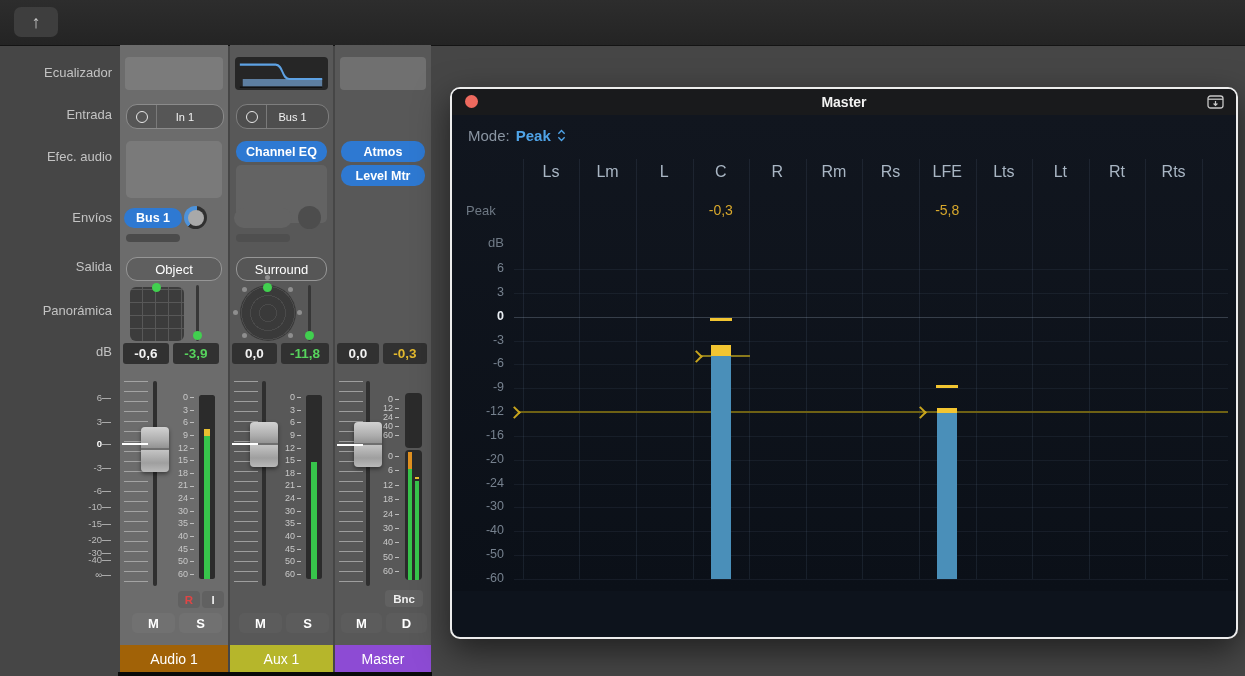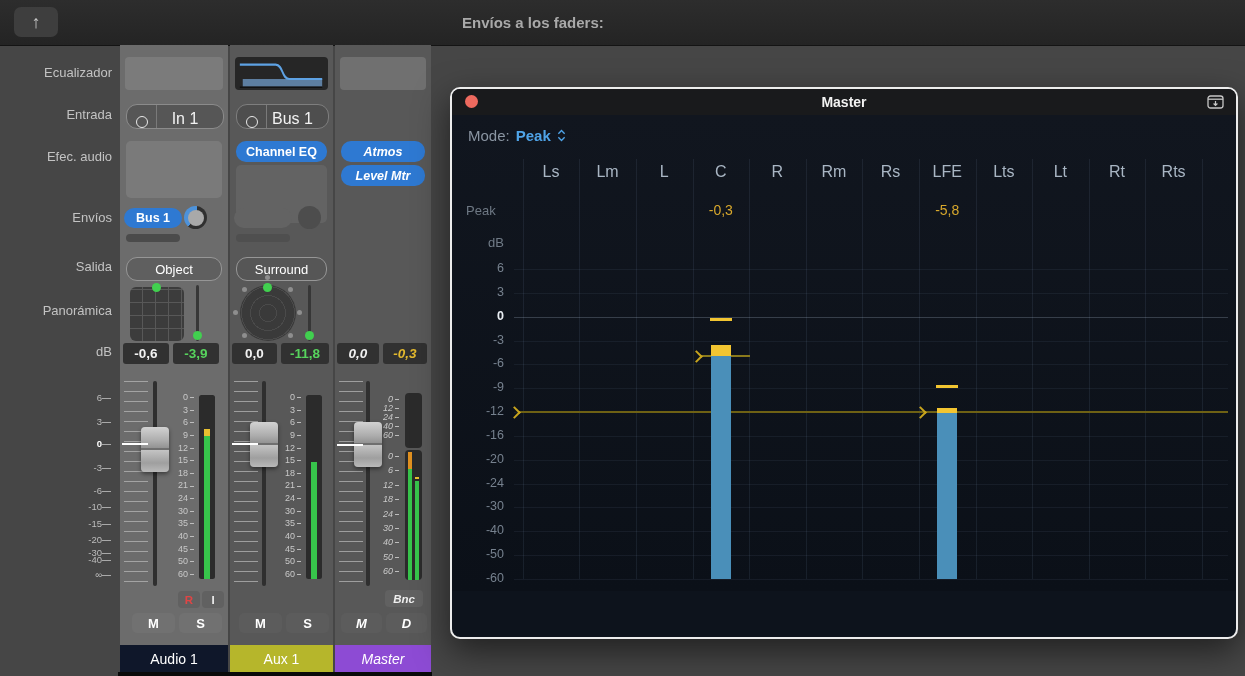--- a/index.html
+++ b/index.html
@@ -37,21 +37,21 @@
   #left-ruler span i{position:absolute;left:100%;top:55%;width:9px;height:1px;background:#a9a9a9;font-style:normal;}
   #left-ruler span.zero{color:#fff;font-weight:700;}
   
   .strip{position:absolute;top:45px;height:628px;}
   .strip.sel-strip{background:#6c6c6c;}
   .strip.dim-strip{background:#585858;}
   .eqthumb{position:absolute;left:5px;right:5px;top:12px;height:33px;border-radius:4px;}
   .thumb-light{background:#7b7b7b;}
   .thumb-dark{background:#262626;}
   .inputbtn{position:absolute;left:6px;right:4px;top:59px;height:23px;border-radius:11px;
-    background:#565656;border:1px solid #8b8b8b;display:flex;align-items:flex-end;color:#f2f2f2;font-size:16px;}
+    background:#565656;border:1px solid #8b8b8b;display:flex;align-items:center;color:#f2f2f2;font-size:11px;}
   .inputbtn .circ{width:10px;height:10px;border:1.4px solid #e8e8e8;border-radius:50%;margin:0 8px 0 9px;}
   .inputbtn .divline{width:1px;height:100%;background:#7a7a7a;margin-right:0;}
   .inputbtn .ilabel{flex:1;text-align:center;padding-right:10px;}
   .fxslot{position:absolute;left:6px;right:6px;border-radius:5px;}
   .bluebtn{background:#2e79d2;color:#fff;font-size:12.5px;font-weight:700;display:flex;
     align-items:center;justify-content:center;height:21px;border-radius:10px;}
   .emptyslot-light{background:#7a7a7a;}
   .emptyslot-dim{background:#636363;}
   .sendpill{position:absolute;left:4px;top:163px;width:58px;height:20px;}
   .sendbar{position:absolute;left:6px;top:189px;width:54px;height:8px;border-radius:4px;background:#4b4b4b;}
@@ -115,21 +115,20 @@
 </style>
 </head>
 <body>
 
 <div id="stage">
 
   <div id="toolbar">
     <div id="up-btn" class="tbtn">
       <span>↑</span>
     </div>
-    <div id="sends-label">Envíos a los faders:</div>
   </div>
 
   <div class="rowlab" style="top:65px">Ecualizador</div>
   <div class="rowlab" style="top:107px">Entrada</div>
   <div class="rowlab" style="top:149px">Efec. audio</div>
   <div class="rowlab" style="top:210px">Envíos</div>
   <div class="rowlab" style="top:259px">Salida</div>
   <div class="rowlab" style="top:303px">Panorámica</div>
   <div class="rowlab" style="top:344px">dB</div>
   <div id="left-ruler">
@@ -188,21 +187,21 @@
         <span>60</span>
       </div>
     <div class="smeter" id="meter-audio1" style="left:79px;top:350px;width:16px;height:184px">
         <div style="position: absolute; left: 5px; width: 6px; top: 34.2px; height: 6.6px; background: rgb(232, 192, 48);"></div>
         <div style="position: absolute; left: 5px; width: 6px; top: 40.7px; height: 143.3px; background: rgb(55, 196, 75);"></div>
       </div>
     <div class="tinybtn" style="left:58px;width:22px;color:#e04545">R</div>
     <div class="tinybtn" style="left:82px;width:22px">I</div>
     <div class="msbtn ms-light" style="left:12px;width:43px">M</div>
     <div class="msbtn ms-light" style="left:59px;width:43px">S</div>
-    <div class="nameplate" style="background:#0f172a">Audio 1</div>
+    <div class="nameplate" style="background:#a16207">Audio 1</div>
   </div>
 
   <div class="strip dim-strip" style="left:230px;width:103px;">
     <div class="eqthumb thumb-dark">
       <svg width="100%" height="100%" viewBox="0 0 96 30" preserveAspectRatio="none">
         <rect x="8" y="20" width="82" height="7" fill="#5d7ea0"></rect>
         <path d="M5 7 H42 C50 7 48 20 56 20 H90" stroke="#5ea2e4" stroke-width="2" fill="none"></path>
         <line x1="5" y1="27.5" x2="90" y2="27.5" stroke="#111" stroke-width="1.5"></line>
       </svg>
     </div>
@@ -255,21 +254,21 @@
         <span>60</span>
       </div>
     <div class="smeter" id="meter-aux1" style="left:76px;top:350px;width:16px;height:184px">
         <div style="position: absolute; left: 5px; width: 6px; top: 66.6px; height: 117.4px; background: rgb(55, 196, 75);"></div>
       </div>
     <div class="msbtn ms-dim" style="left:9px;width:43px">M</div>
     <div class="msbtn ms-dim" style="left:56px;width:43px">S</div>
     <div class="nameplate" style="background:#b6b62b">Aux 1</div>
   </div>
 
-  <div class="strip dim-strip" style="left:335px;width:96px;font-style:italic;">
+  <div class="strip dim-strip" style="left:335px;width:96px;">
     <div class="eqthumb thumb-light" style="background:#707070"></div>
     <div class="fxslot bluebtn" style="top:96px">Atmos</div>
     <div class="fxslot bluebtn" style="top:120px">Level Mtr</div>
     <div class="dbbox db-white" style="left:2px;width:42px">0,0</div>
     <div class="dbbox db-yellow" style="left:48px;width:44px">-0,3</div>
     <div class="ruler"></div>
     <div class="ruler-notch" style="top:399px"></div>
     <div class="ftrack" style="left:31px"></div>
     <div class="fcap" style="left:19px;top:377px"></div>
     <div class="scalecol" style="left:42px;top:350px;height:44px">

